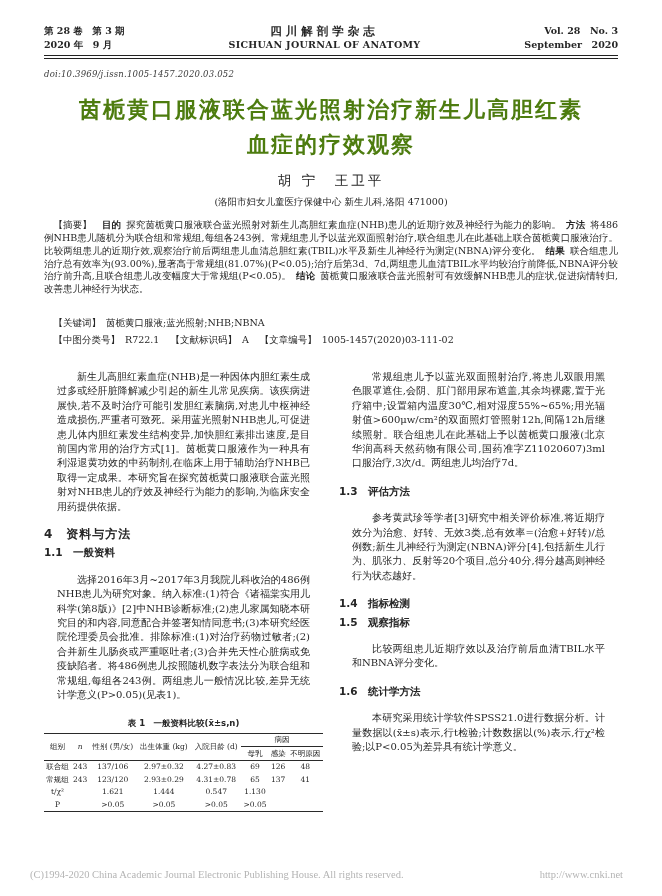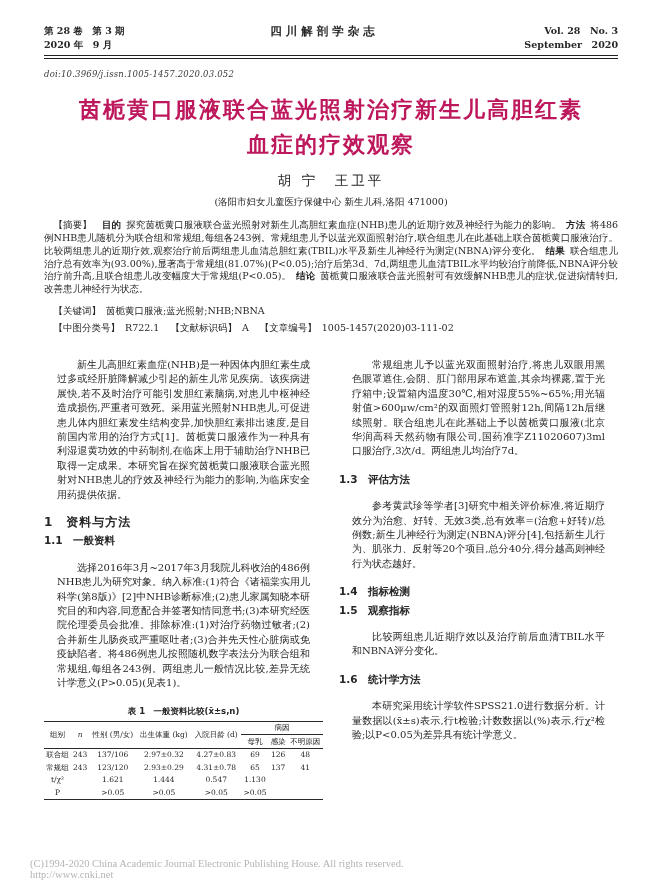--- a/index.html
+++ b/index.html
@@ -14,63 +14,64 @@
   .hdr-left{text-align:left;}
   .hdr-center{text-align:center;flex:1;}
   .hdr-right{text-align:right;}
   .hdr-cn{font-size:11.5px;letter-spacing:4px;font-weight:700;}
   .hdr-en{font-size:9.5px;font-weight:700;letter-spacing:0.3px;}
   .rule{height:2.2px;border-top:1.8px solid #222;border-bottom:1px solid #222;margin-top:3px;}
 
   .doi{font-size:8.5px;color:#3a3a3a;margin-top:10px;letter-spacing:0.2px;font-style:italic;}
 
   .title{max-width:520px;margin:13px auto 0;text-align:center;font-size:22px;
-         line-height:35px;font-weight:700;letter-spacing:2px;color:#be185d;}
+         line-height:35px;font-weight:700;letter-spacing:2px;color:#4d7c0f;}
   .authors{text-align:center;font-size:13.5px;margin-top:10px;letter-spacing:3px;}
   .affil{text-align:center;font-size:9.5px;margin-top:6px;}
 
   .abs{font-size:9.5px;line-height:12.8px;text-align:justify;margin-top:10px;text-indent:1em;}
   .lbl-tag{font-weight:400;margin-right:5px;}
   .seg-lbl{font-weight:700;margin:0 5px;}
-  .kwline{font-size:9.5px;line-height:13px;margin-top:8px;text-indent:1em;}
+  .kwline{font-size:9.5px;line-height:13px;margin-top:20px;text-indent:1em;}
   .clsline{font-size:9.5px;line-height:13px;margin-top:4px;text-indent:1em;}
   .clsline .val{margin-right:8px;}
 
   
   .cols{display:flex;gap:16px;margin-top:11px;}
   .col{flex:1;min-width:0;font-size:10px;line-height:14.4px;text-align:justify;}
   .col p{margin:13px;text-indent:2em;}
   .h-s1{font-size:12px;font-weight:700;margin:8px 0 4px 0;letter-spacing:1px;}
   .h-s2{font-size:10.5px;font-weight:700;margin:4px 0 2px 0;}
 
   
   .tbl-title{text-align:center;font-size:8.5px;font-weight:700;margin:7px 0 3px 0;}
   table.tbl{width:100%;border-collapse:collapse;font-size:7.5px;line-height:9.5px;
             border-top:1.5px solid #2a2a2a;border-bottom:1.5px solid #2a2a2a;margin-bottom:4px;}
   table.tbl th,table.tbl td{font-weight:400;text-align:center;padding:1.5px 1px;vertical-align:middle;}
   table.tbl thead{border-bottom:0.8px solid #2a2a2a;}
   th.cause-head{border-bottom:0.7px solid #2a2a2a;}
   .it{font-style:italic;}
 
-  .foot{position:absolute;left:30px;right:28px;bottom:16px;display:flex;
+  .foot{position:absolute;left:30px;right:39px;bottom:16px;display:flex;
         justify-content:space-between;font-size:10.5px;color:#b4b4b4;
-        font-family:"Liberation Serif","DejaVu Serif",serif;flex-direction:column;}
+        font-family:"Liberation Serif","DejaVu Serif",serif;}
 </style>
 </head>
 <body>
 
 <div class="page">
 
   <div class="hdr">
     <div class="hdr-left">
       <div>第 28 卷　第 3 期</div>
       <div>2020 年　9 月</div>
     </div>
     <div class="hdr-center">
       <div class="hdr-cn">四川解剖学杂志</div>
+      <div class="hdr-en">SICHUAN JOURNAL OF ANATOMY</div>
     </div>
     <div class="hdr-right">
       <div>Vol. 28　No. 3</div>
       <div>September　2020</div>
     </div>
   </div>
   <div class="rule"></div>
 
   <div class="doi">doi:10.3969/j.issn.1005-1457.2020.03.052</div>
 
@@ -90,21 +91,21 @@
     <span class="lbl-tag sans">【中图分类号】</span><span class="val">R722.1</span>
     <span class="lbl-tag sans">【文献标识码】</span><span class="val">A</span>
     <span class="lbl-tag sans">【文章编号】</span><span class="val">1005-1457(2020)03-111-02</span>
   </div>
 
   <div class="cols">
 
     <div class="col">
       <p>新生儿高胆红素血症(NHB)是一种因体内胆红素生成过多或经肝脏降解减少引起的新生儿常见疾病。该疾病进展快,若不及时治疗可能引发胆红素脑病,对患儿中枢神经造成损伤,严重者可致死。采用蓝光照射NHB患儿,可促进患儿体内胆红素发生结构变异,加快胆红素排出速度,是目前国内常用的治疗方式[1]。茵栀黄口服液作为一种具有利湿退黄功效的中药制剂,在临床上用于辅助治疗NHB已取得一定成果。本研究旨在探究茵栀黄口服液联合蓝光照射对NHB患儿的疗效及神经行为能力的影响,为临床安全用药提供依据。</p>
 
-      <div class="h-s1 sans">1　资料与方法</div>
+      <div class="h-s1 sans">4　资料与方法</div>
       <div class="h-s2 sans">1.1　一般资料</div>
       <p>选择2016年3月~2017年3月我院儿科收治的486例NHB患儿为研究对象。纳入标准:(1)符合《诸福棠实用儿科学(第8版)》[2]中NHB诊断标准;(2)患儿家属知晓本研究目的和内容,同意配合并签署知情同意书;(3)本研究经医院伦理委员会批准。排除标准:(1)对治疗药物过敏者;(2)合并新生儿肠炎或严重呕吐者;(3)合并先天性心脏病或免疫缺陷者。将486例患儿按照随机数字表法分为联合组和常规组,每组各243例。两组患儿一般情况比较,差异无统计学意义(P&gt;0.05)(见表1)。</p>
 
       <div class="tbl-title sans">表 1　一般资料比较(x̄±s,n)</div>
       <table class="tbl">
         <thead>
           <tr>
             <th rowspan="2">组别</th>
             <th rowspan="2" class="it">n</th>
             <th rowspan="2">性别 (男/女)</th>

